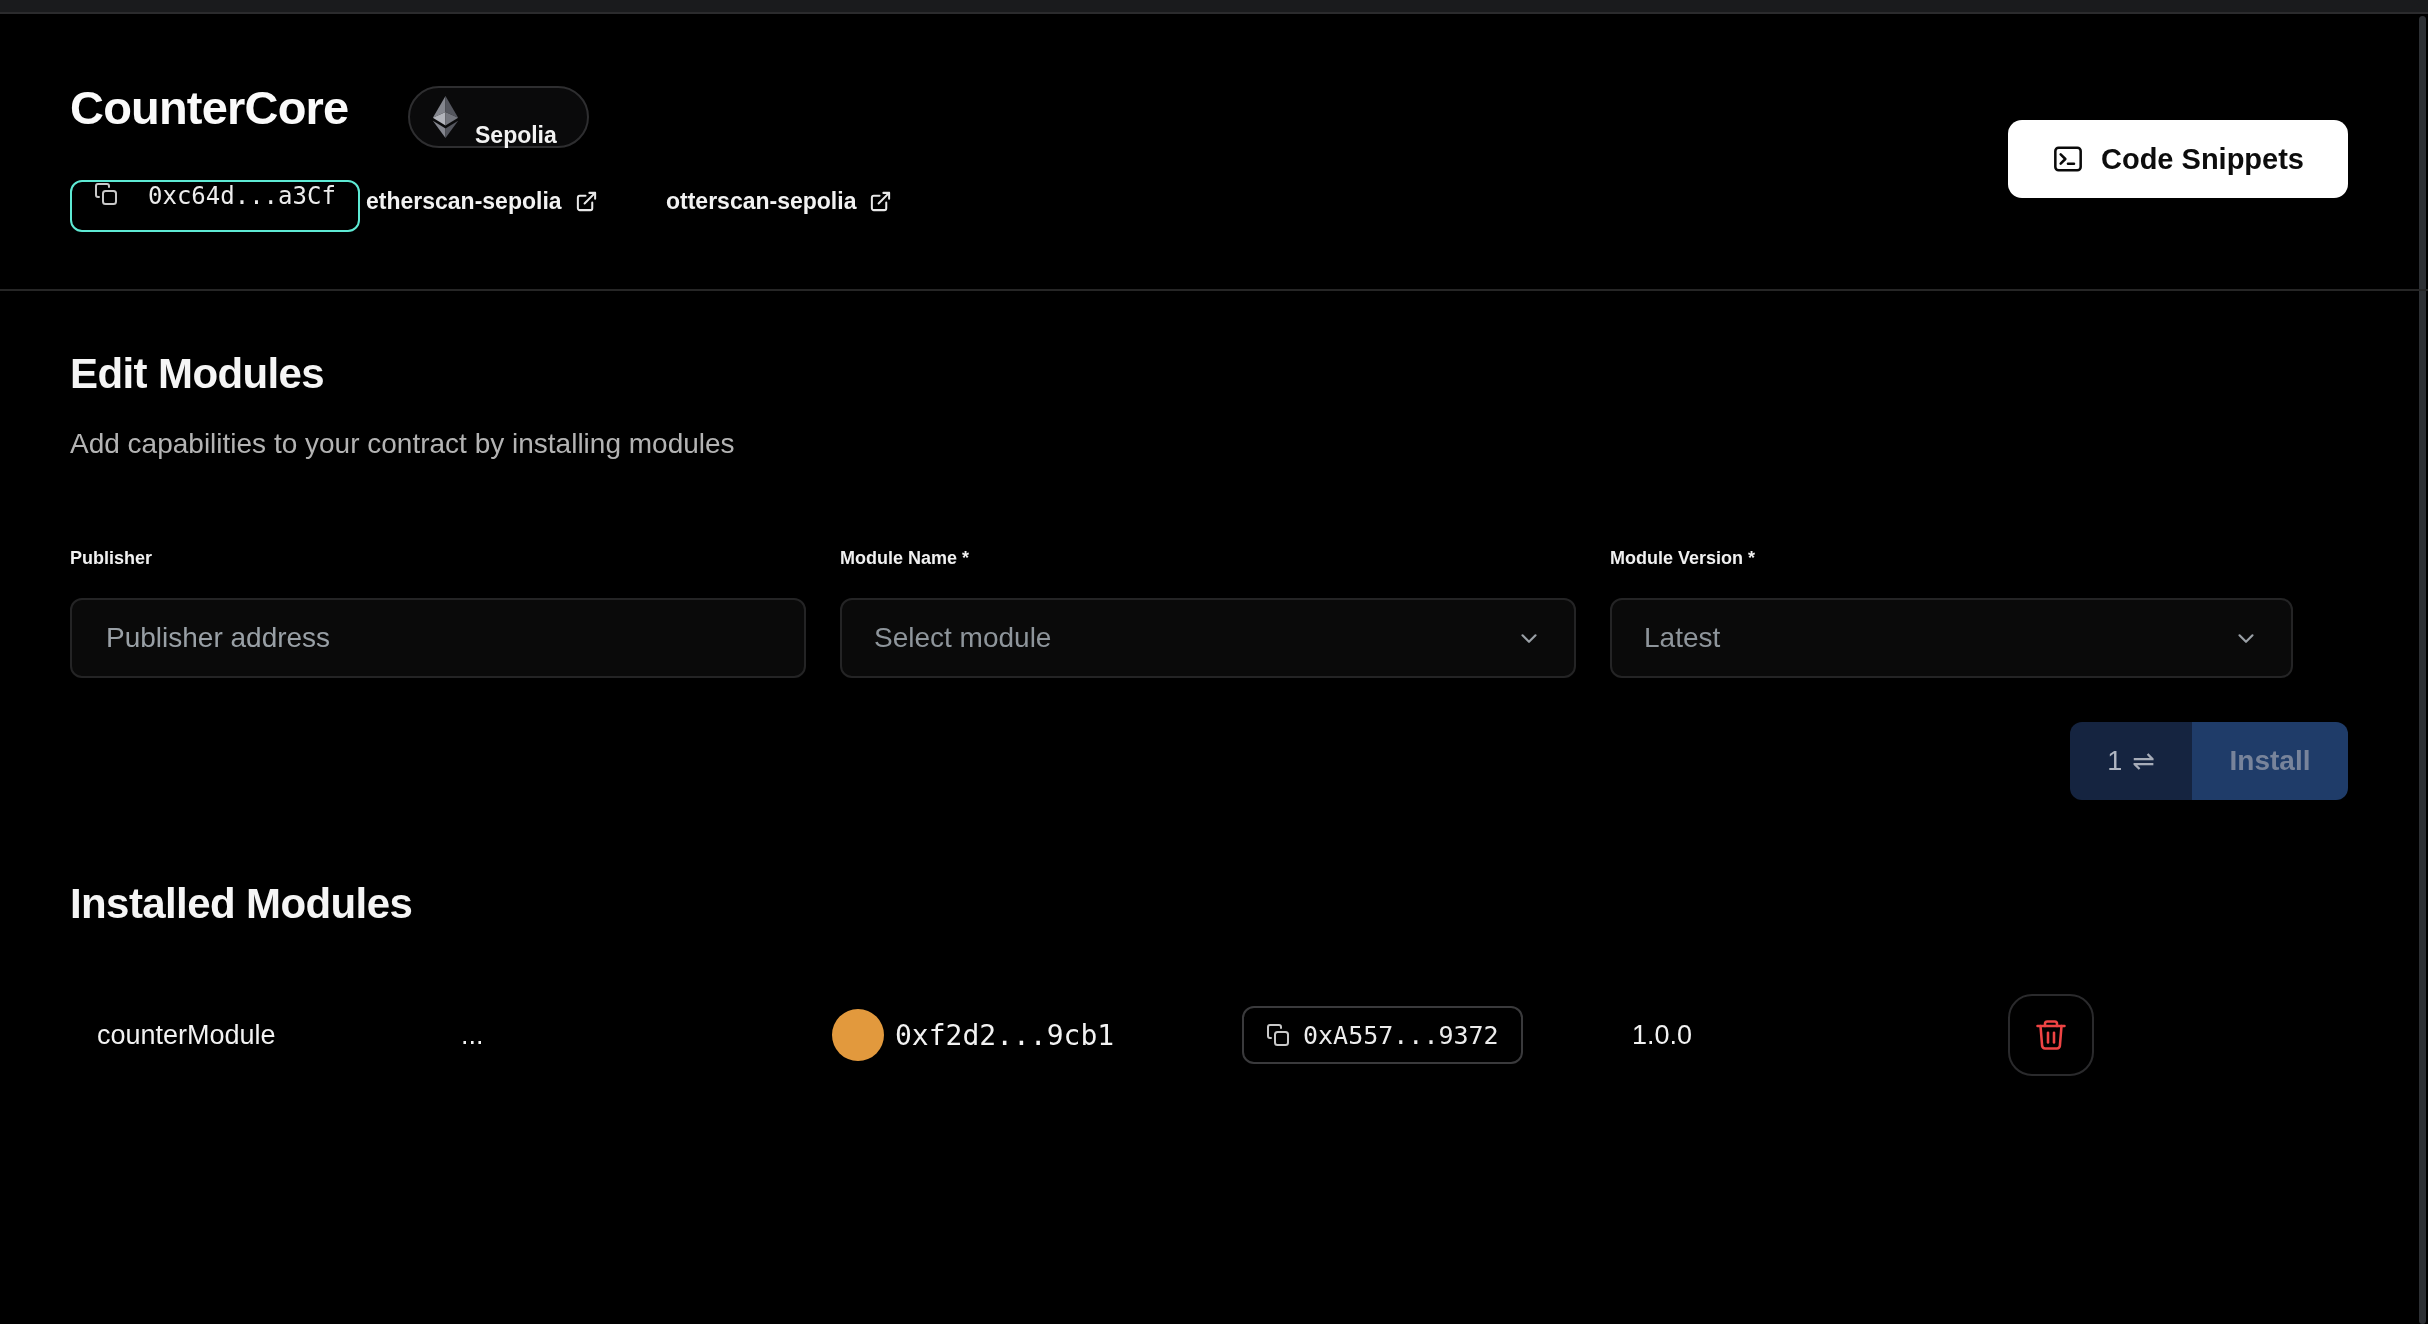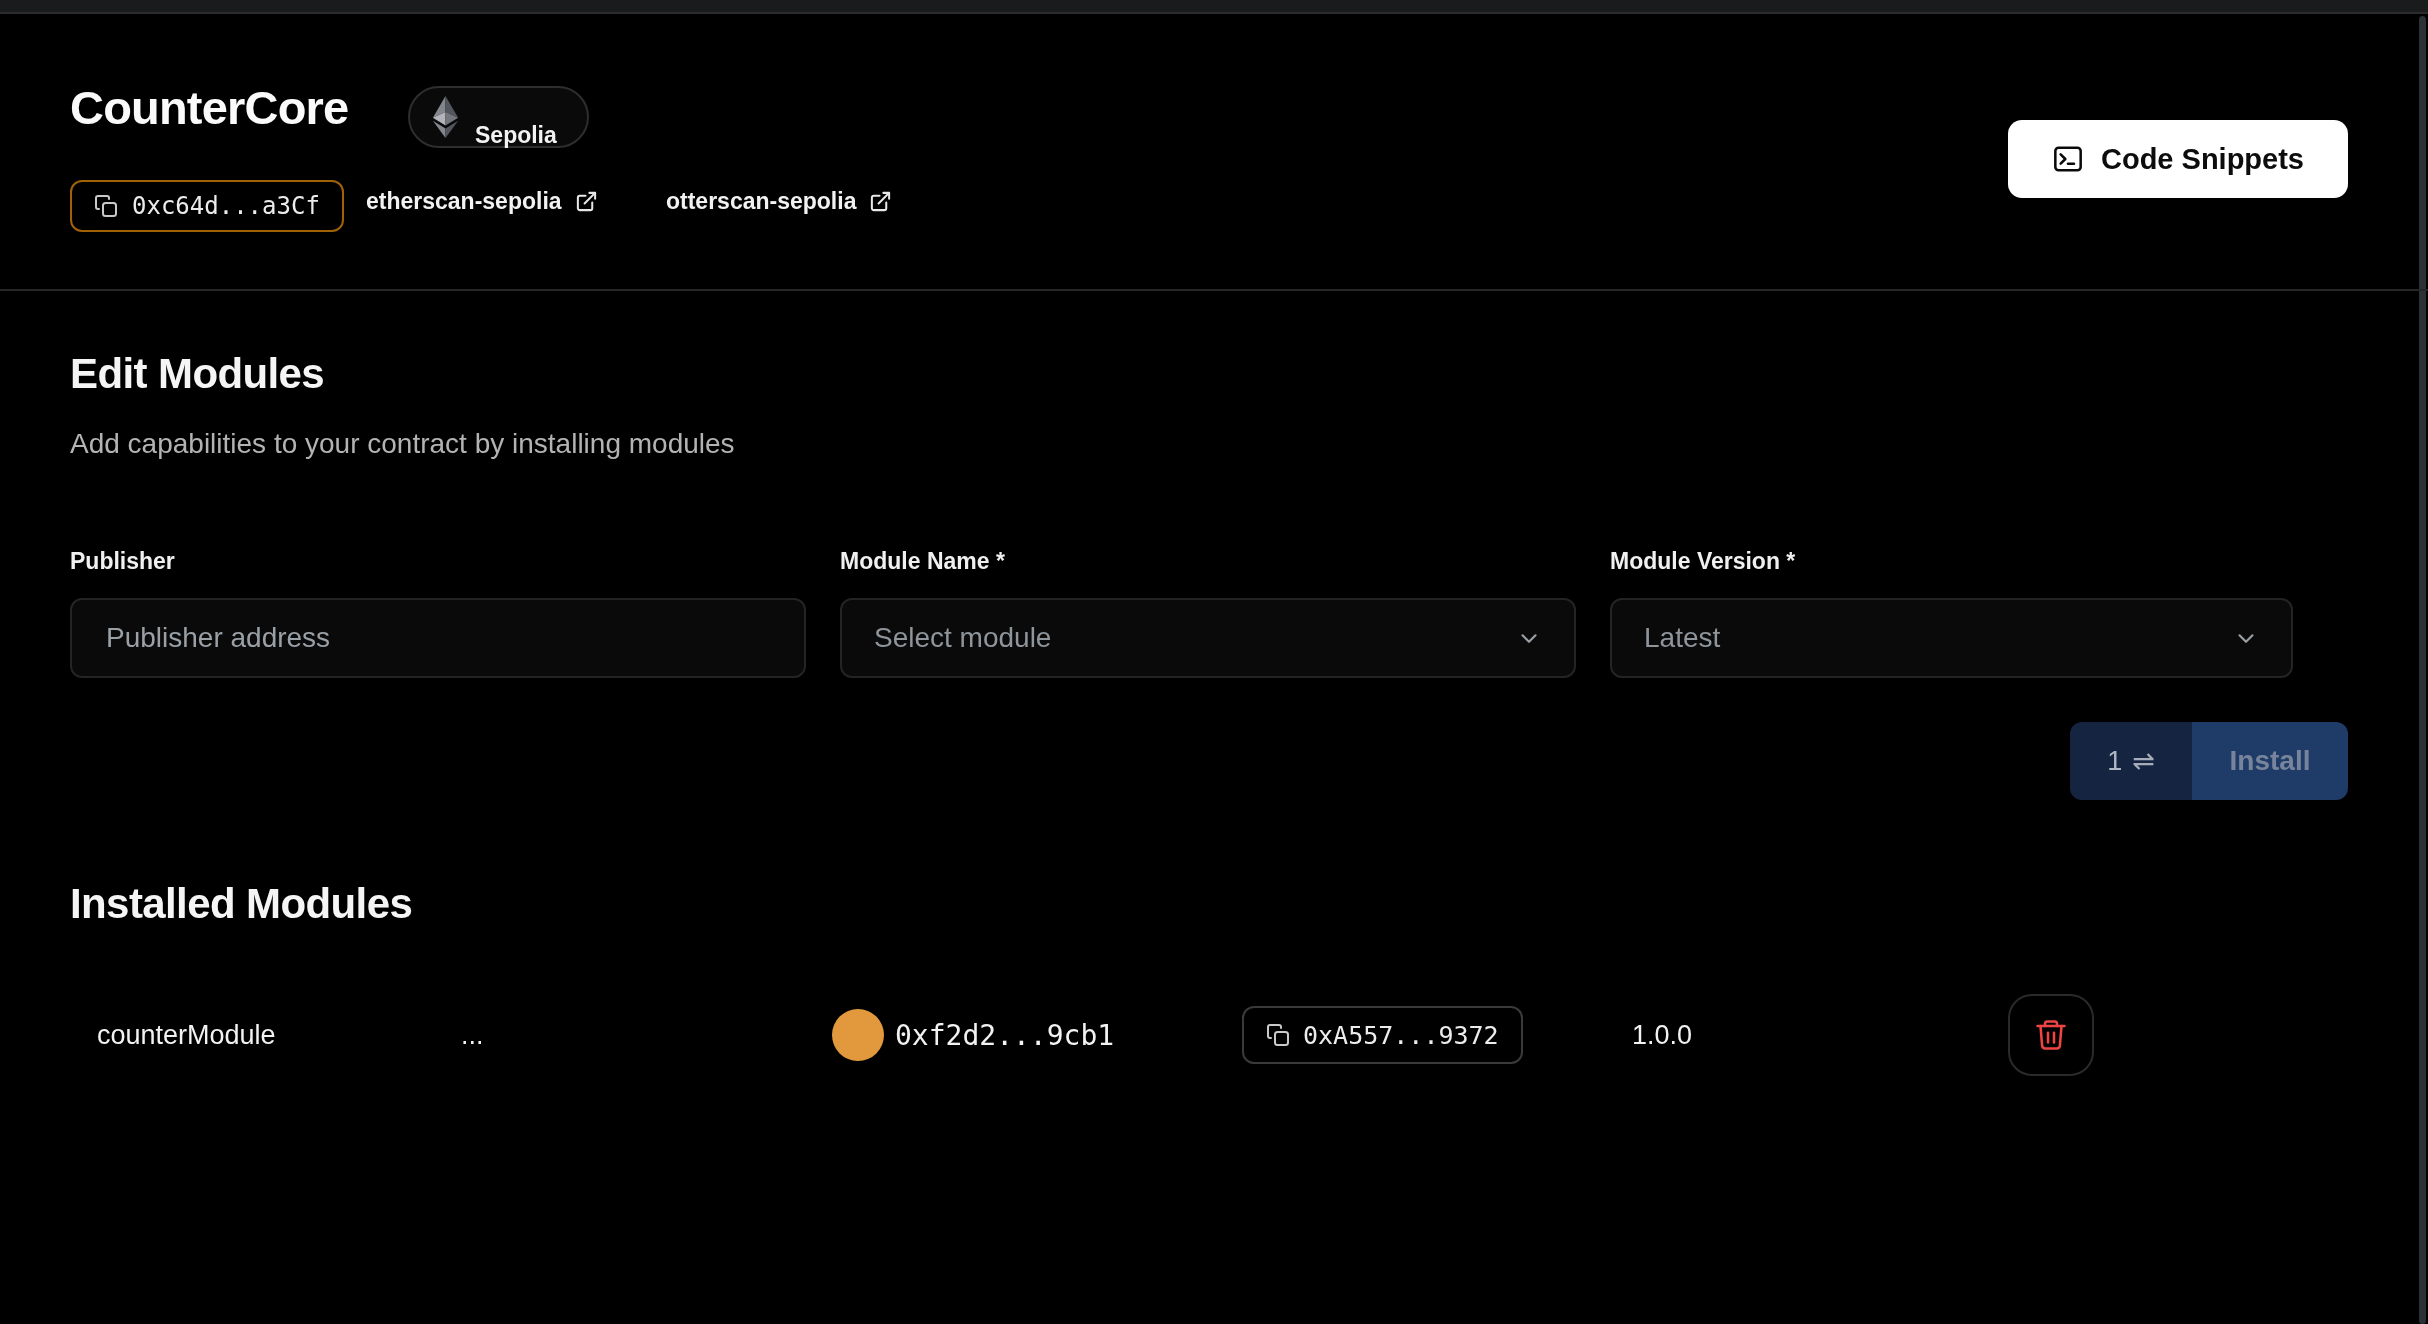--- a/index.html
+++ b/index.html
@@ -16,22 +16,22 @@
 
   .page-title { position:absolute; left:70px; top:80px; margin:0;
     font-size:47px; font-weight:800; letter-spacing:-0.8px; color:#fafafa; }
 
   .network-badge { position:absolute; left:408px; top:86px; height:62px;
     display:flex; align-items:center; gap:16px; padding:0 30px 0 22px;
     border:2px solid #2e2e30; border-radius:32px; background:#0a0a0b; }
   .network-badge-label { font-size:23px; font-weight:700; color:#f2f2f2;margin-top:36px; }
 
   .addr-chip { position:absolute; left:70px; top:180px; height:52px;
-    display:flex; align-items:center; gap:14px; padding:0 22px;
-    border:2px solid #a16207; border-radius:12px; background:transparent; cursor:pointer; }
+    display:flex; align-items:flex-start; gap:30px; padding:0 22px;
+    border:2px solid #5eead4; border-radius:12px; background:transparent; cursor:pointer; }
   .addr-chip-text { font-size:24px; color:#ececec; }
 
   .ext-link { position:absolute; top:188px; display:flex; align-items:center; gap:13px;
     font-size:23px; font-weight:700; color:#f2f2f2; cursor:pointer; }
   .ext-link.l1 { left:366px; }
   .ext-link.l2 { left:666px; }
 
   .code-snippets-btn { position:absolute; left:2008px; top:120px; width:340px; height:78px;
     background:#ffffff; border:none; border-radius:14px; cursor:pointer;
     display:flex; align-items:center; justify-content:center; gap:17px;
@@ -39,21 +39,21 @@
 
   .header-divider { position:absolute; left:0; top:289px; width:2428px; height:2px; background:#262626; }
 
   .section-heading { position:absolute; margin:0; font-size:42px; font-weight:800;
     letter-spacing:-0.6px; color:#f5f5f5; }
   .edit-heading { left:70px; top:350px; }
   .installed-heading { left:70px; top:880px; }
 
   .section-subheading { position:absolute; left:70px; top:428px; font-size:28px; color:#b3b3b3; }
 
-  .field-label { position:absolute; top:548px; font-size:23px; font-weight:700; color:#f0f0f0; }
+  .field-label { position:absolute; top:548px; font-size:18px; font-weight:700; color:#f0f0f0; }
   .fl-publisher { left:70px; }  .fl-name { left:840px; }  .fl-version { left:1610px; }
 
   .text-input, .fake-select { position:absolute; top:598px; height:80px;
     border:2px solid #242425; border-radius:12px; background:#0a0a0a;
     display:flex; align-items:center; padding:0 32px; }
   .text-input { left:70px; width:736px; }
   .fake-select { cursor:pointer; justify-content:space-between; }
   .sel-name { left:840px; width:736px; }
   .sel-version { left:1610px; width:683px; }
   .text-input input { width:100%; background:transparent; border:none; outline:none;

